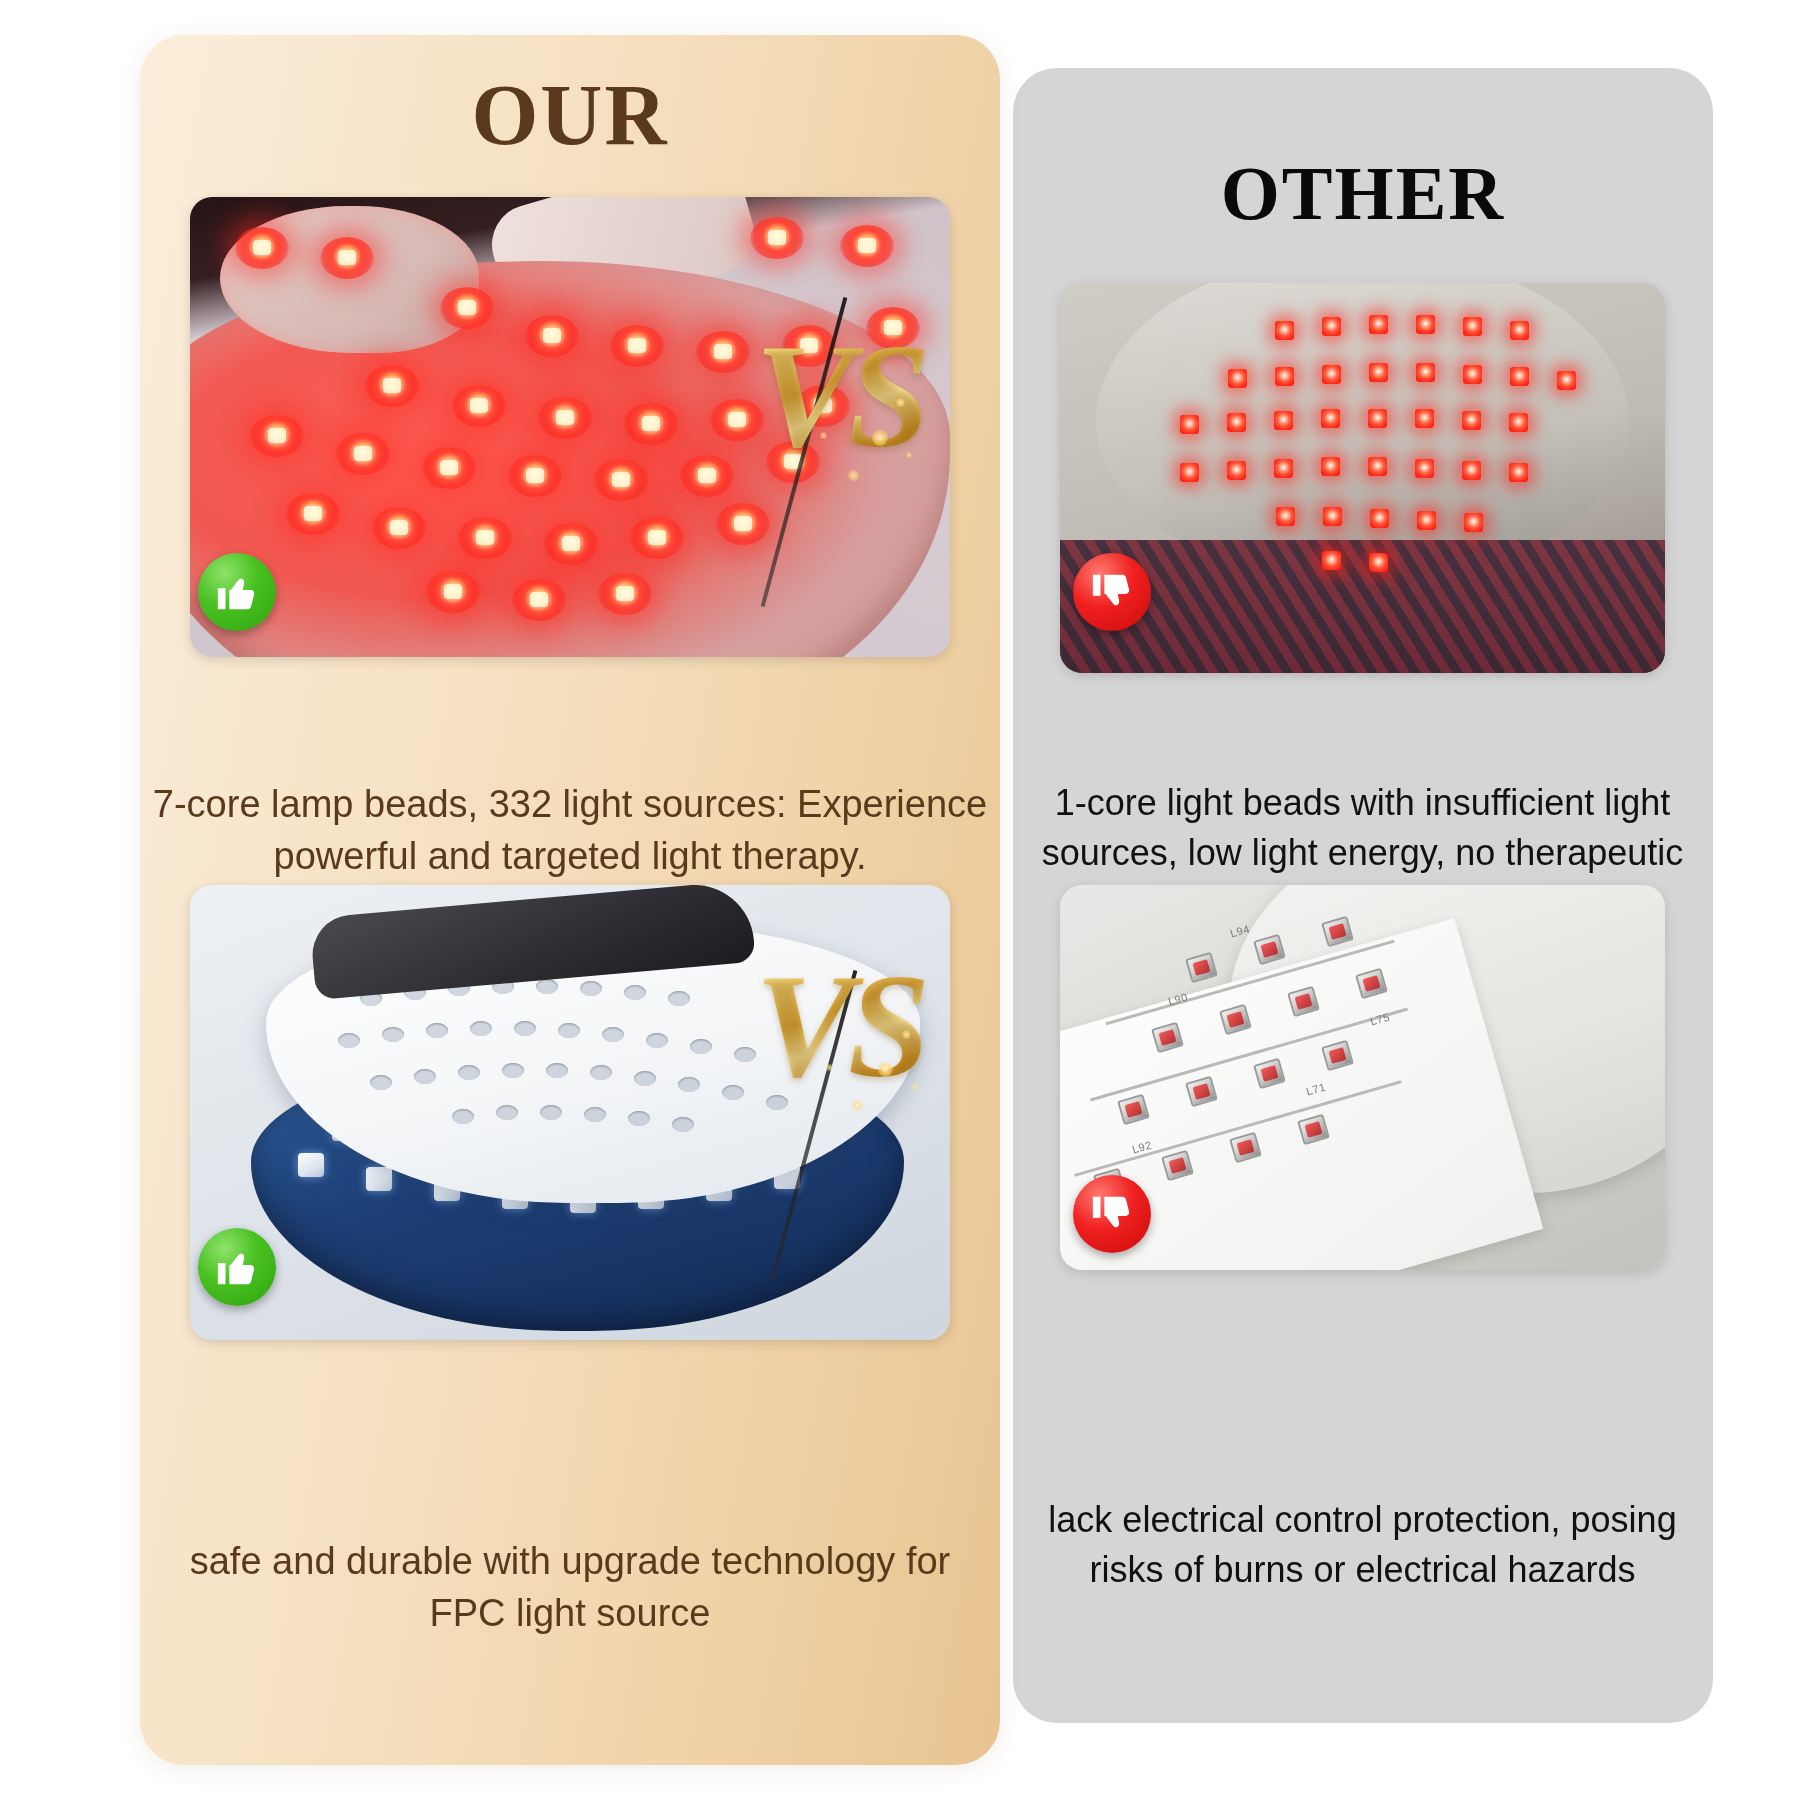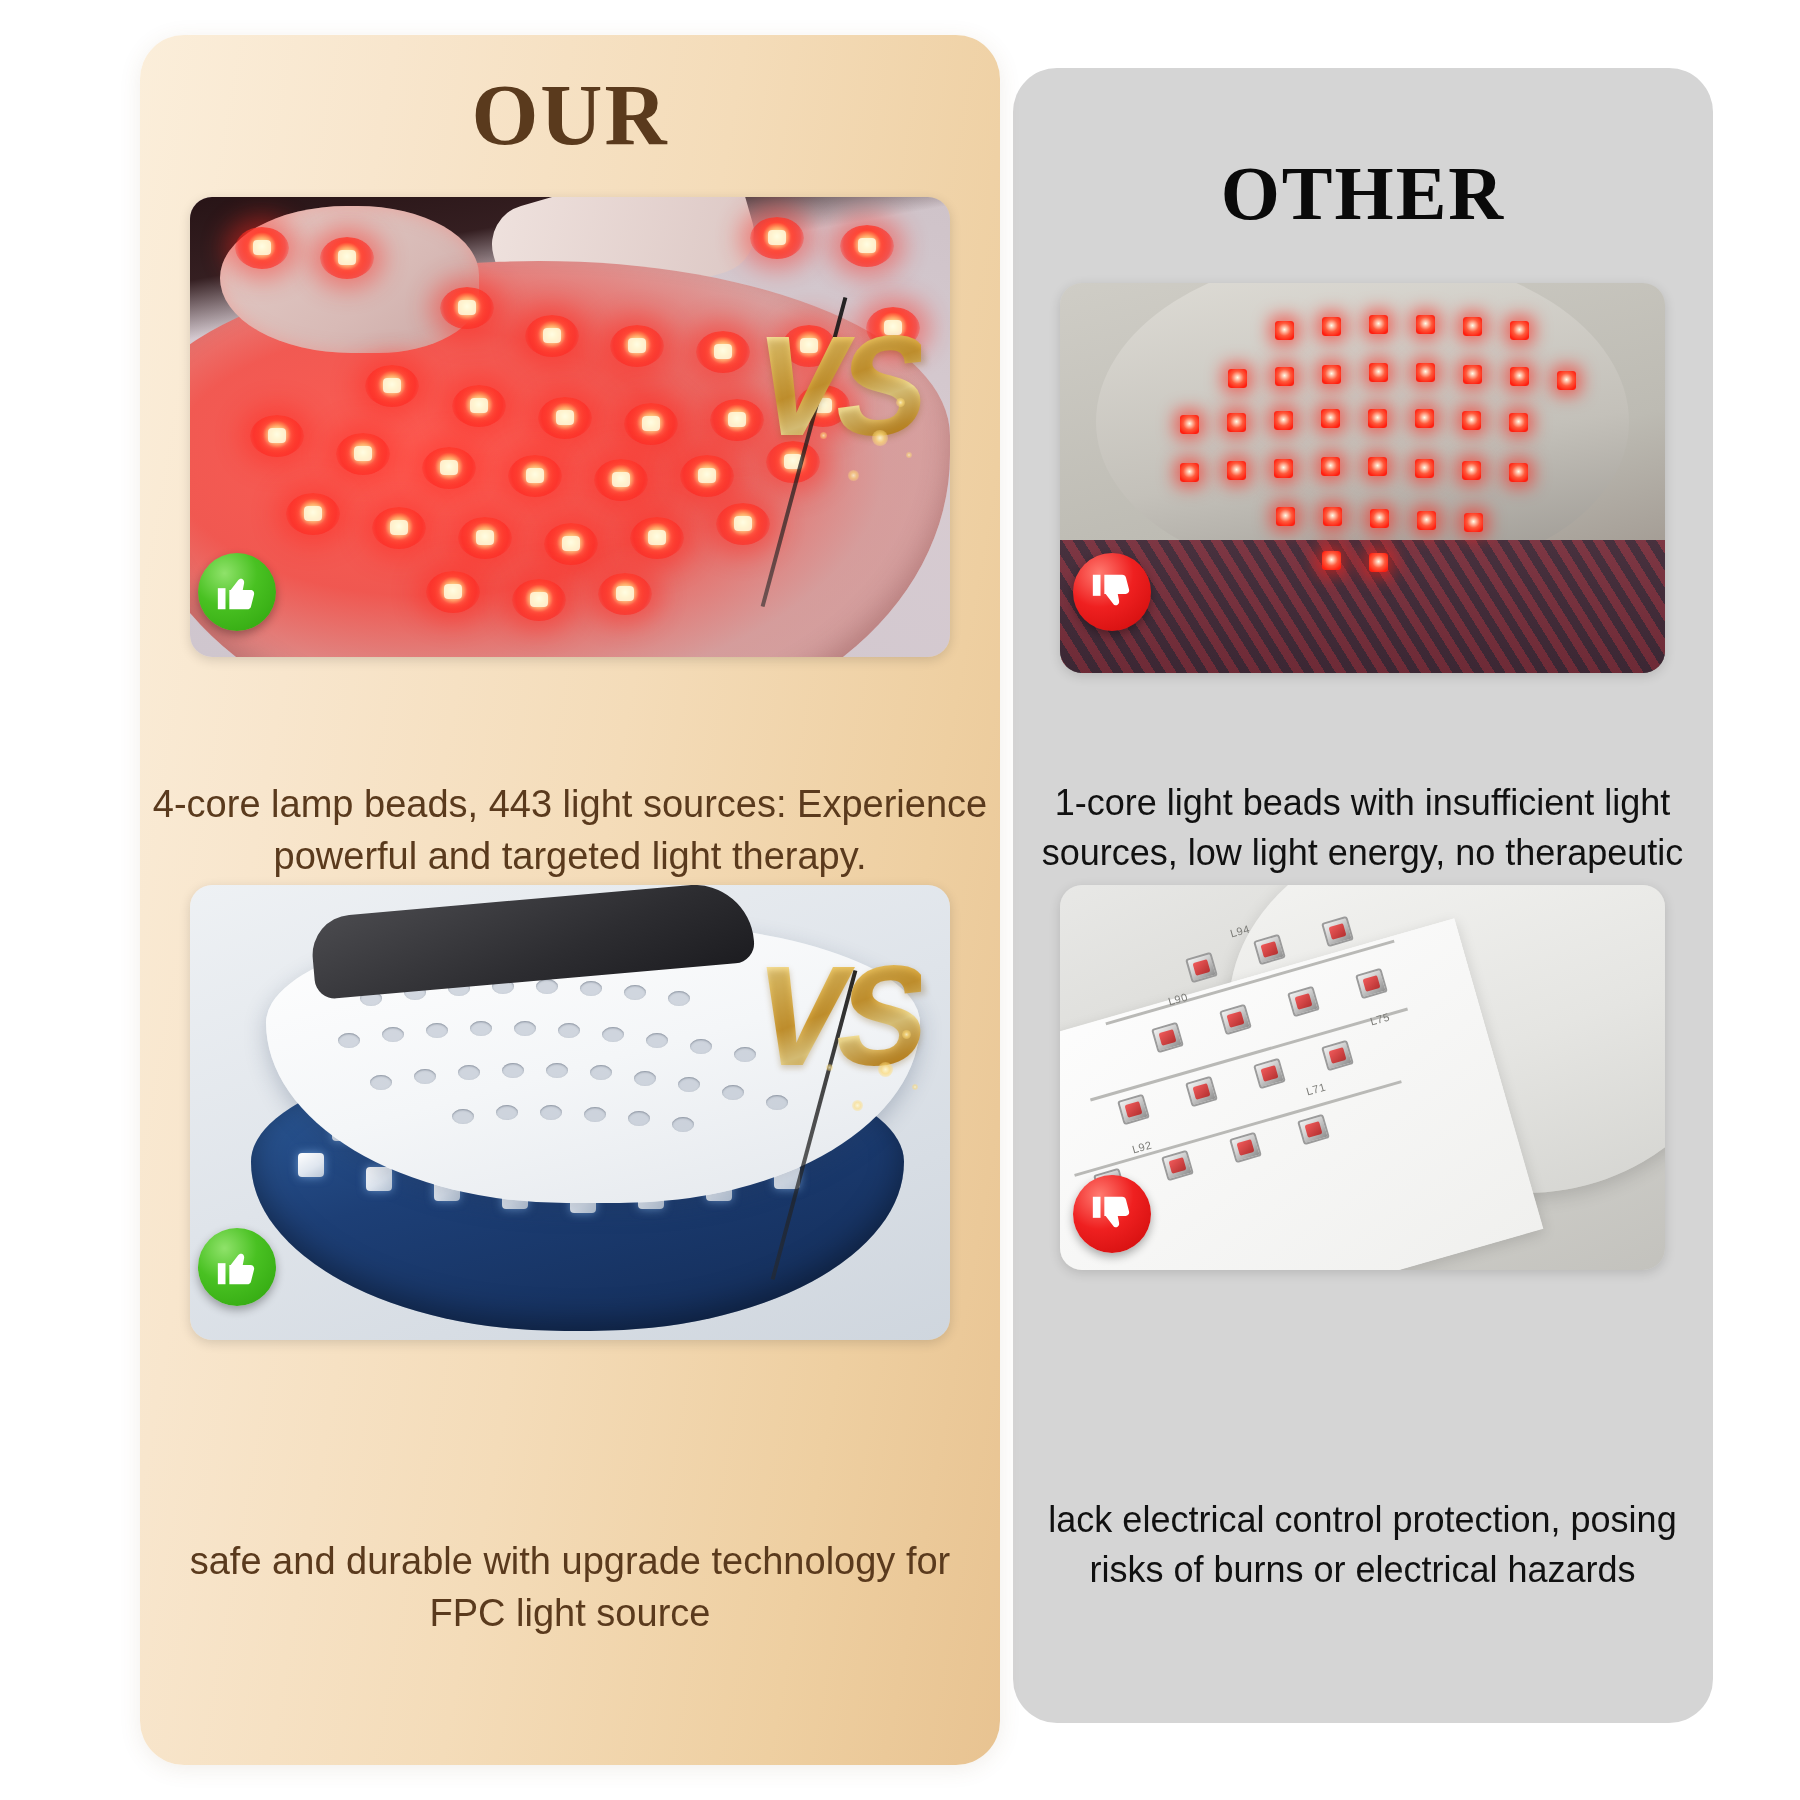--- a/index.html
+++ b/index.html
@@ -269,21 +269,21 @@
     background: radial-gradient(circle at 34% 26%, #8fe26a 0%, #49c122 42%, #2ea30d 100%);
   }
   .thumb-down {
     background: radial-gradient(circle at 34% 26%, #ff7a70 0%, #ef2020 44%, #cc0a0a 100%);
   }
   .thumb svg { width: 46px; height: 46px; display: block; }
 
   
   .vs {
     position: absolute;
-    font-family: Liberation Mono, monospace;
+    font-family: Liberation Serif, serif;
     font-weight: bold;
     font-style: italic;
     font-size: 148px;
     line-height: 1;
     letter-spacing: -6px;
     background: linear-gradient(160deg, #fff6c9 0%, #f3d274 18%, #d9a53a 42%, #f7e49b 58%, #c98e25 78%, #a9761c 100%);
     -webkit-background-clip: text;
     background-clip: text;
     color: transparent;
     text-shadow: 0 3px 6px rgba(120,80,10,0.28);
@@ -434,21 +434,21 @@
   </svg>
 </div>
 
 <div class="vs" id="vs-top">VS</div>
 <div class="vs-spark" style="left:872px; top:430px; width:16px; height:16px; opacity:.9;"></div>
 <div class="vs-spark" style="left:896px; top:398px; width:9px;  height:9px;  opacity:.8;"></div>
 <div class="vs-spark" style="left:848px; top:470px; width:11px; height:11px; opacity:.75;"></div>
 <div class="vs-spark" style="left:820px; top:432px; width:7px;  height:7px;  opacity:.7;"></div>
 <div class="vs-spark" style="left:906px; top:452px; width:6px;  height:6px;  opacity:.7;"></div>
 
-<div class="caption" id="cap-our-top">4-core lamp beads, 443 light sources: Experience powerful and targeted light therapy.</div>
+<div class="caption" id="cap-our-top">7-core lamp beads, 332 light sources: Experience powerful and targeted light therapy.</div>
 <div class="caption" id="cap-other-top">1-core light beads with insufficient light sources, low light energy, no therapeutic effect</div>
 
 <div class="photo" id="photo-our-bot">
   <div class="photo-inner">
     <div class="bg"></div>
     <div class="bluepad"></div>
     <div class="chip" style="left:108px; top:268px;"></div>
     <div class="chip" style="left:176px; top:282px;"></div>
     <div class="chip" style="left:244px; top:292px;"></div>
     <div class="chip" style="left:312px; top:300px;"></div>

